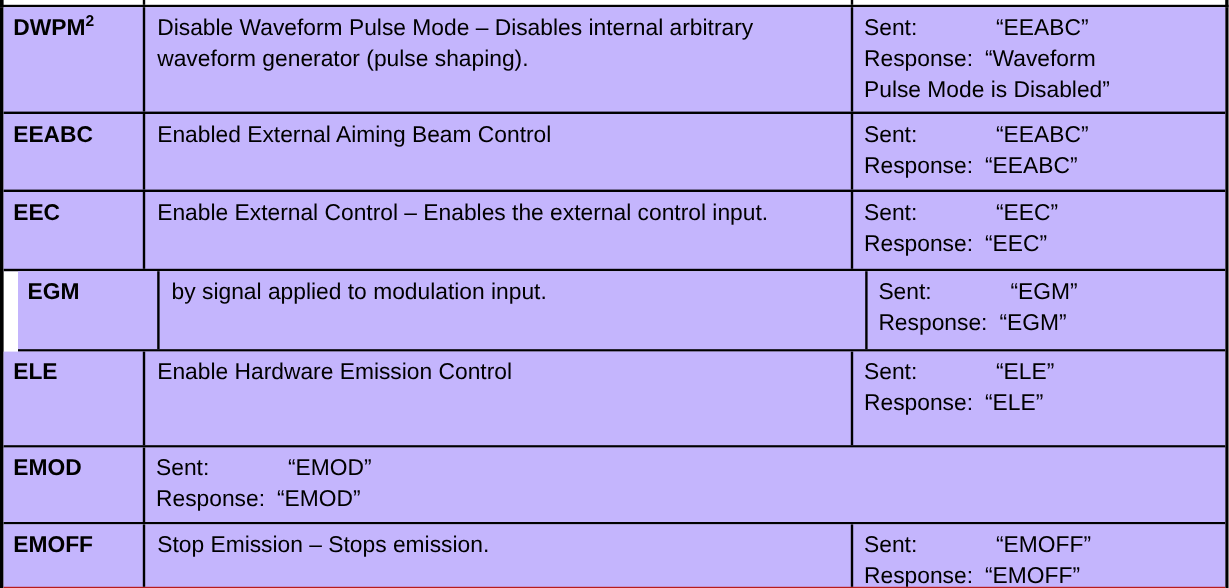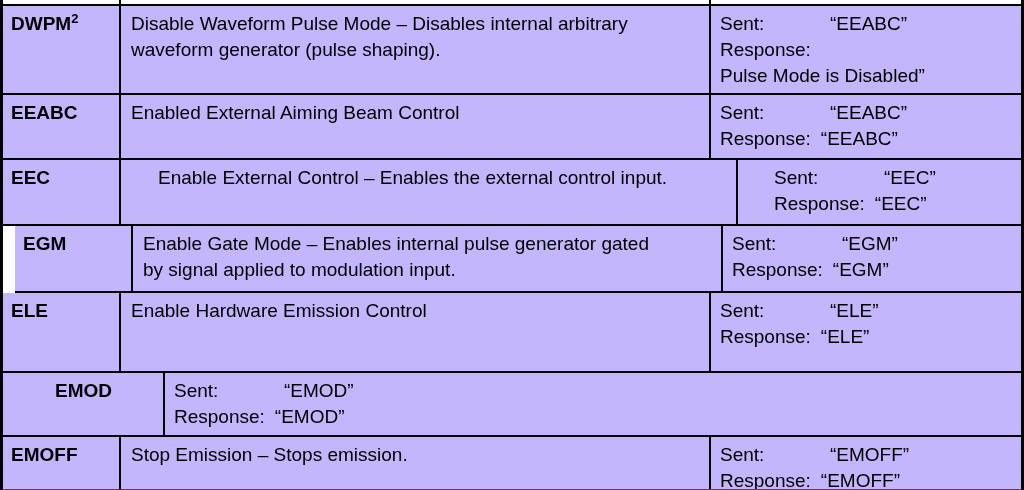--- a/index.html
+++ b/index.html
@@ -33,24 +33,24 @@
   #rows { border-left: 3px solid #000; border-right: 3px solid #000; }
 
   .row {
     display: flex;
     border-bottom: 2px solid #000;
     box-sizing: border-box;
     background: #c4b5fd;
   }
   .row:nth-child(1) { height: 89px; }
   .row:nth-child(2) { height: 65px; }
-  .row:nth-child(3) { height: 66px; gap: 27px; }
+  .row:nth-child(3) { height: 66px; }
   .row:nth-child(4) { height: 67px; margin-left: 12px; }
   .row:nth-child(5) { height: 80px; }
-  .row:nth-child(6) { height: 64px; padding-left: 44px; }
+  .row:nth-child(6) { height: 64px; }
   .row:nth-child(7) { height: 57px; border-bottom: 5px solid #b91c1c; }
 
   .cell {
     box-sizing: border-box;
     padding-top: 5px;
     font-size: 19px;
     line-height: 26px;
     overflow: hidden;
   }
   .cell.cmd {
@@ -96,20 +96,21 @@
           <div>Disable Waveform Pulse Mode – Disables internal arbitrary</div>
           <div>waveform generator (pulse shaping).</div>
         </div>
     <div class="cell example">
           <div class="ex-line">
             <span class="ex-label sent-w">Sent:</span>
             <span class="ex-value">“EEABC”</span>
           </div>
           <div class="ex-line">
             <span class="ex-label resp-w">Response:</span>
+            <span class="ex-value">“Waveform</span>
           </div>
           <div class="ex-line">
             <span class="ex-value">Pulse Mode is Disabled”</span>
           </div>
         </div>
   </div>
 
   <div class="row">
     <div class="cell cmd"><span>EEABC</span><sup></sup></div>
     <div class="cell desc">
@@ -140,21 +141,20 @@
           <div class="ex-line">
             <span class="ex-label resp-w">Response:</span>
             <span class="ex-value">“EEC”</span>
           </div>
         </div>
   </div>
 
   <div class="row">
     <div class="cell cmd"><span>EGM</span><sup></sup></div>
     <div class="cell desc">
-          <div>Enable Gate Mode – Enables internal pulse generator gated</div>
           <div>by signal applied to modulation input.</div>
         </div>
     <div class="cell example">
           <div class="ex-line">
             <span class="ex-label sent-w">Sent:</span>
             <span class="ex-value">“EGM”</span>
           </div>
           <div class="ex-line">
             <span class="ex-label resp-w">Response:</span>
             <span class="ex-value">“EGM”</span>

